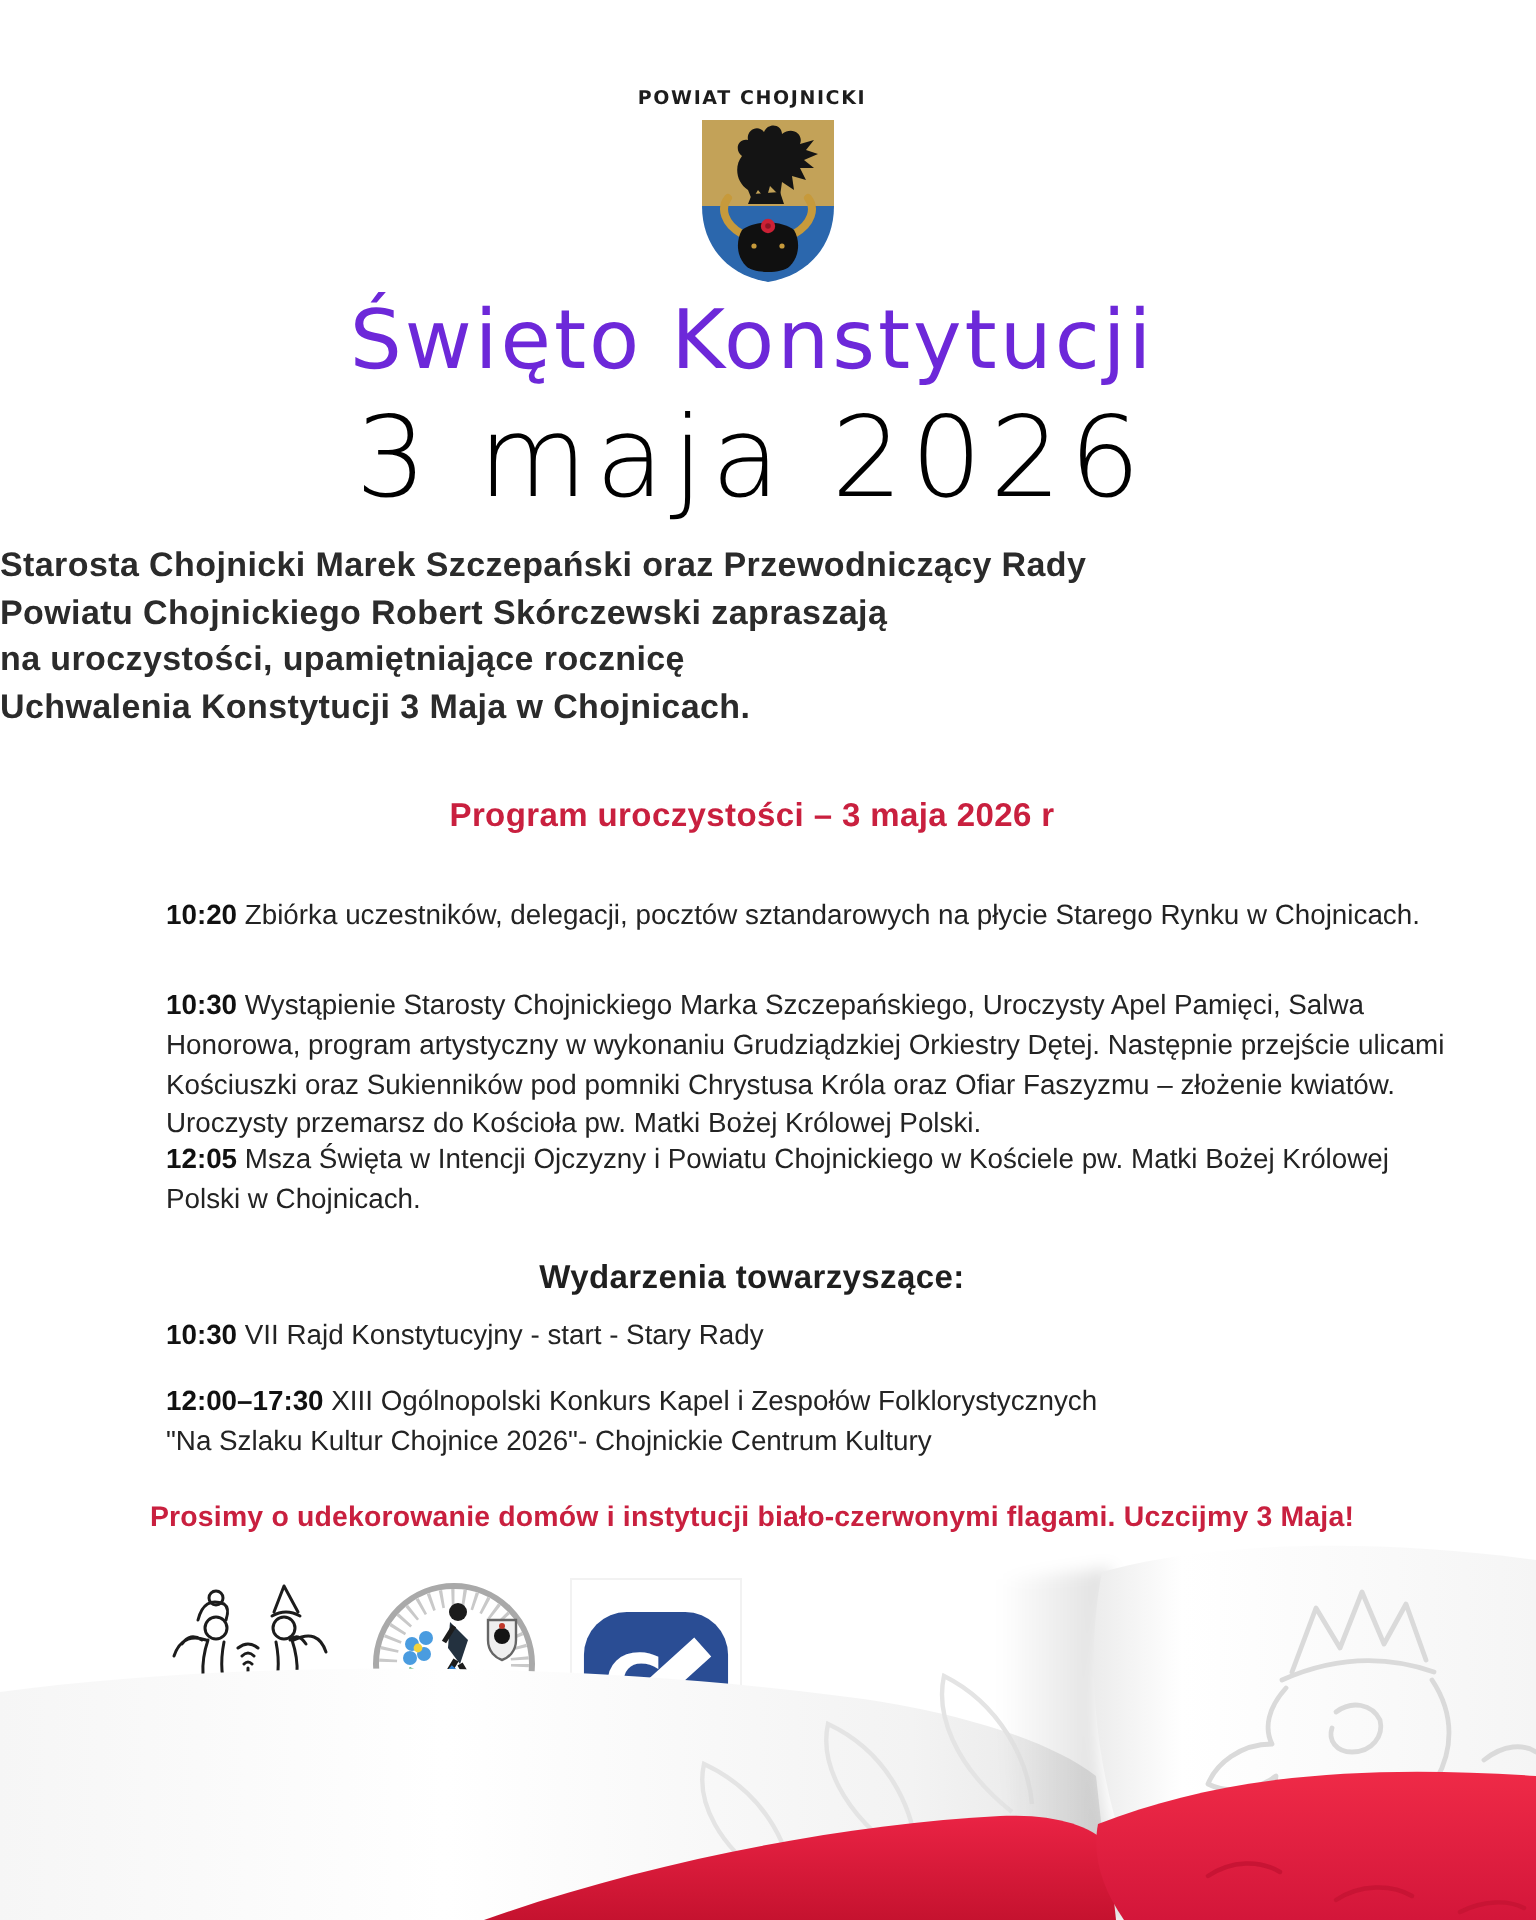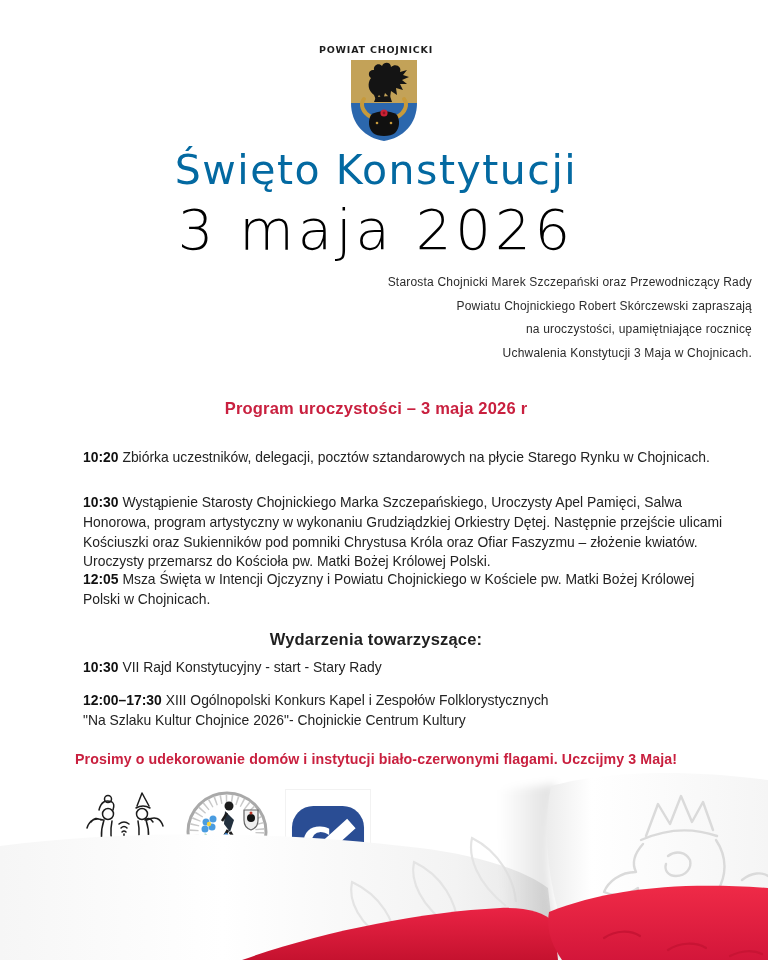--- a/index.html
+++ b/index.html
@@ -12,31 +12,31 @@
 
   .org-name{
     top:44px;text-align:center;font-size:9.5px;font-weight:bold;
     letter-spacing:.8px;color:#1d1d1d;
     font-family:"DejaVu Sans","Liberation Sans",sans-serif;
   }
   .coat{position:absolute;left:347px;top:57px;}
 
   .title{
     top:146px;text-align:center;font-size:41px;font-weight:500;
-    letter-spacing:1.5px;color:#0369a1;
+    letter-spacing:1.5px;color:#6d28d9;
     font-family:"DejaVu Sans","Liberation Sans",sans-serif;
   }
   .date{
     top:197px;text-align:center;font-size:56px;font-weight:300;
     letter-spacing:4px;color:#000000;
     font-family:"DejaVu Sans","Liberation Sans",sans-serif;
   }
   .invitation{
-    top:271px;text-align:right;font-size:12px;line-height:23.5px;
-    font-weight:normal;color:#2b2b2b;white-space:pre-line;letter-spacing:.2px;
+    top:271px;text-align:left;font-size:17px;line-height:23.5px;
+    font-weight:bold;color:#2b2b2b;white-space:pre-line;letter-spacing:.2px;
   }
   .section-heading{
     text-align:center;font-size:16.5px;font-weight:bold;letter-spacing:.2px;
   }
   .red{color:#c9203f;}
   .prog-heading{top:399px;}
   .events-heading{top:630px;color:#1f1f1f;}
 
   .item{
     position:absolute;left:83px;width:645px;margin:0;

